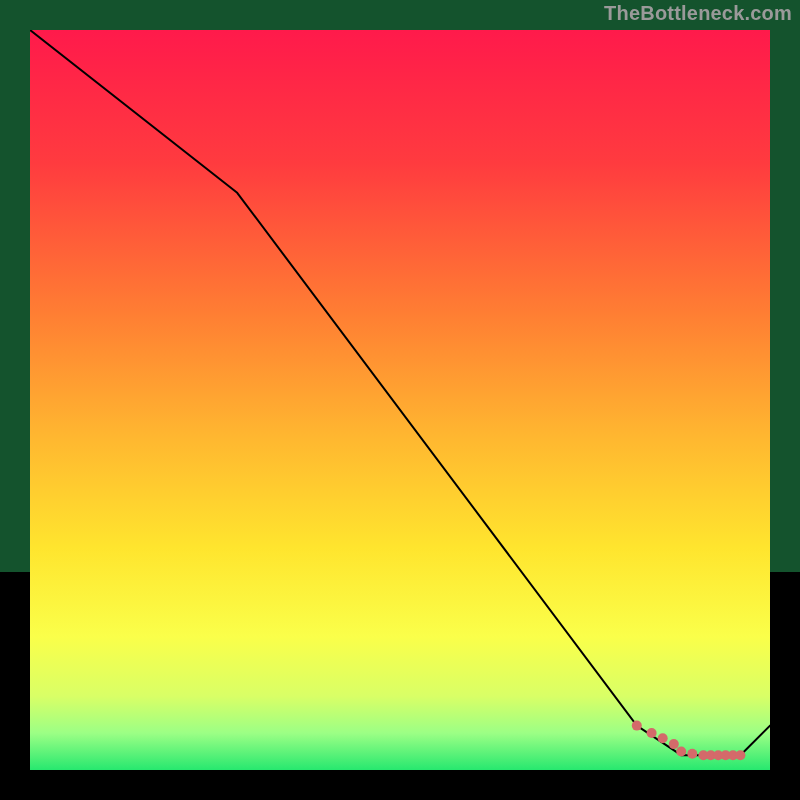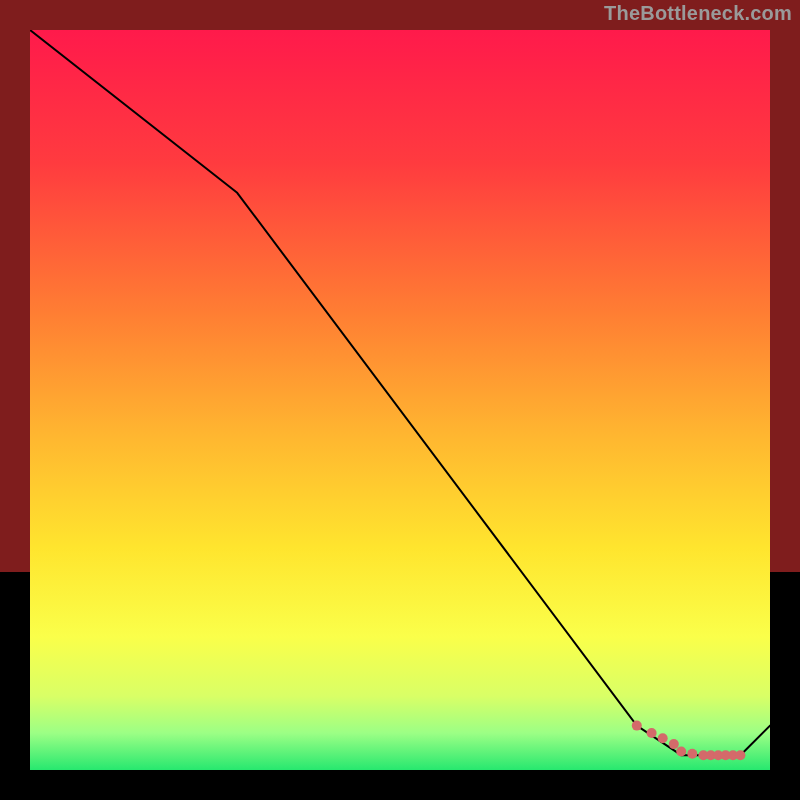--- a/index.html
+++ b/index.html
@@ -8,21 +8,21 @@
     width: 800px;
     height: 800px;
     background: #000;
     overflow: hidden;
     font-family: Arial, Helvetica, sans-serif;
   }
   .stage {
     position: relative;
     width: 800px;
     height: 572px;
-    background: #7f1d1d;
+    background: #14532d;
     text-decoration: underline;
   }
   .watermark {
     position: absolute;
     top: 2px;
     right: 8px;
     color: #9a9a9a;
     font-size: 20px;
     font-weight: 600;
     letter-spacing: 0.2px;

